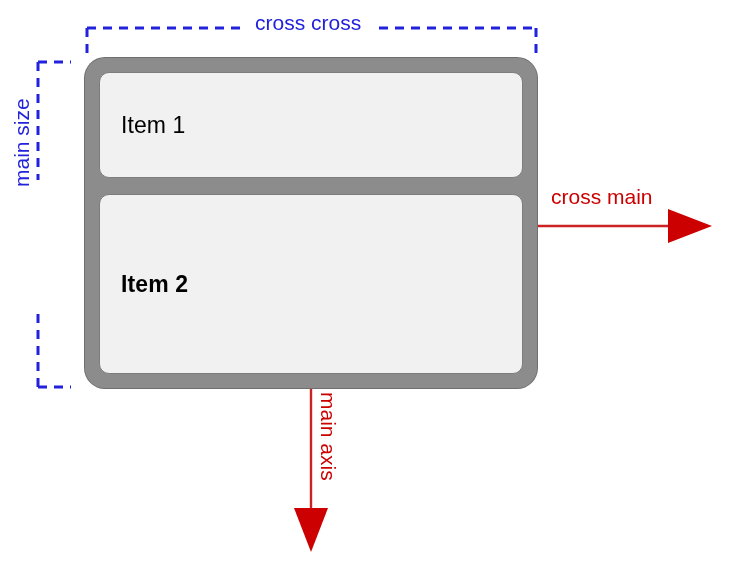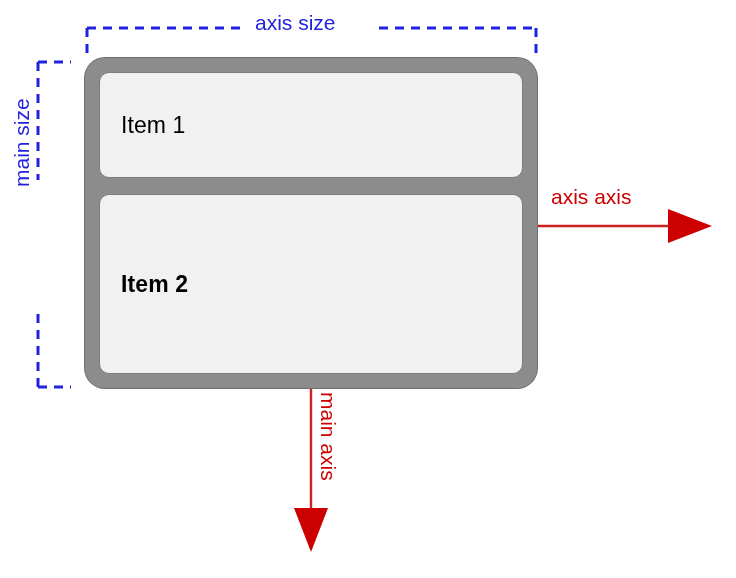--- a/index.html
+++ b/index.html
@@ -133,21 +133,21 @@
 
   <div class="flex-container">
     <div class="flex-item" id="item-1">
       <span class="item-label">Item 1</span>
     </div>
     <div class="flex-item" id="item-2">
       <span class="item-label">Item 2</span>
     </div>
   </div>
 
-  <div class="label label-blue" id="label-cross-size">axis size</div>
+  <div class="label label-blue" id="label-cross-size">cross cross</div>
 
   <div class="label label-blue" id="label-main-size">main size</div>
 
-  <div class="label label-red" id="label-cross-axis">axis axis</div>
+  <div class="label label-red" id="label-cross-axis">cross main</div>
 
   <div class="label label-red" id="label-main-axis">main axis</div>
 
 </div>
 
 </body></html>

